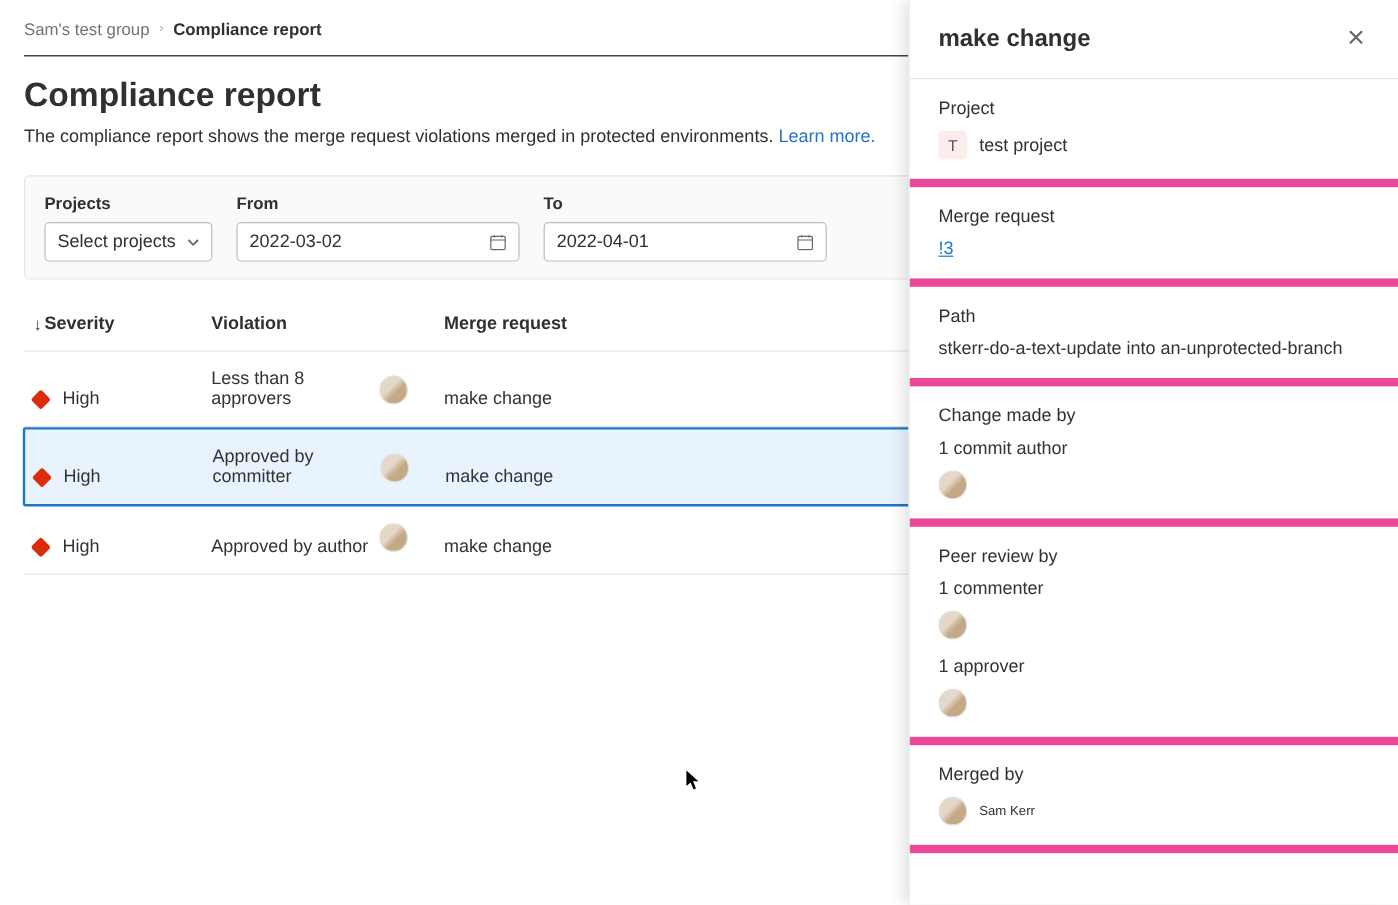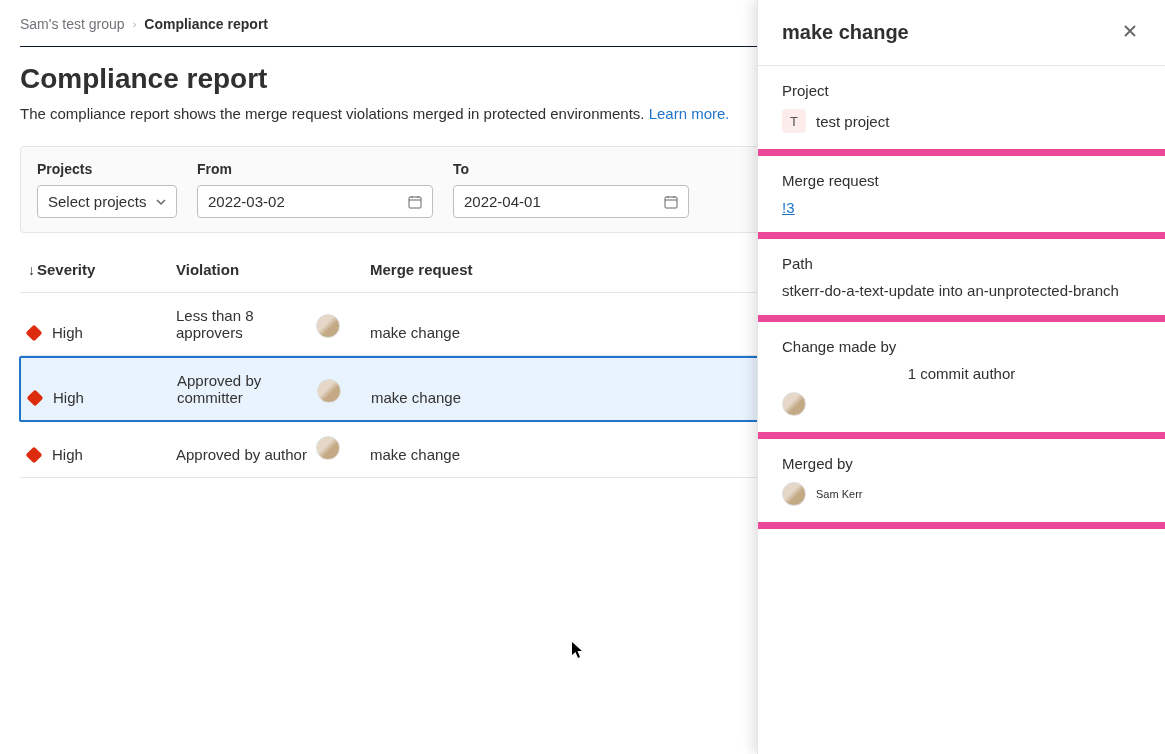--- a/index.html
+++ b/index.html
@@ -32,21 +32,21 @@
 .drawer { position: absolute; top: 0; right: 0; width: 408px; height: 754px; background: #fff; box-shadow: -4px 0 12px rgba(0,0,0,0.12); border-left: 1px solid #e5e5e5; overflow-y: auto; }
 .drawer-head { display: flex; justify-content: space-between; align-items: center; padding: 20px 24px; border-bottom: 1px solid #e5e5e5; }
 .drawer-head h2 { font-size: 20px; font-weight: 700; }
 .close-btn { background: none; border: none; cursor: pointer; color: #666; padding: 4px; }
 .drawer-sec { padding: 16px 24px; border-bottom: 7px solid #ec4899; }
 .drawer-sec .label { font-size: 15px; color: #303030; margin-bottom: 10px; font-weight: 400; }
 .proj-line { display: flex; align-items: center; gap: 10px; font-size: 15px; }
 .proj-badge { width: 24px; height: 24px; background: #fdecec; color: #555; border-radius: 4px; display: flex; align-items: center; justify-content: center; font-size: 13px; }
 .mr-link { color: #1f75cb; font-size: 15px; }
 .path-val { font-size: 15px; color: #333; }
-.sub-label { font-size: 15px; color: #333; margin-bottom: 10px; text-align: center; }
+.sub-label { font-size: 15px; color: #333; margin-bottom: 10px; }
 .av-row { display: flex; gap: 8px; margin-bottom: 14px; }
 .av-row:last-child { margin-bottom: 0; }
 .merged-line { display: flex; align-items: center; gap: 10px; font-size: 11px; margin-top: 10px; }
 .cursor-ptr { position: absolute; left: 571px; top: 641px; font-size: 16px; pointer-events: none; }
 </style>
 </head>
 <body>
 
 <div class="main">
   <div class="breadcrumb">
@@ -176,20 +176,31 @@
   </div>
 
   <div class="drawer-sec">
     <div class="label">Change made by</div>
     <div class="sub-label">1 commit author</div>
     <div class="av-row">
         <span class="avatar"></span>
       </div>
   </div>
 
+  <div class="drawer-sec">
+    <div class="label">Peer review by</div>
+    <div class="sub-label">1 commenter</div>
+    <div class="av-row">
+        <span class="avatar"></span>
+      </div>
+    <div class="sub-label">1 approver</div>
+    <div class="av-row">
+        <span class="avatar"></span>
+      </div>
+  </div>
 
   <div class="drawer-sec">
     <div class="label">Merged by</div>
     <div class="merged-line">
       <span class="avatar"></span>
       <span>Sam Kerr</span>
     </div>
   </div>
 </div>
 

